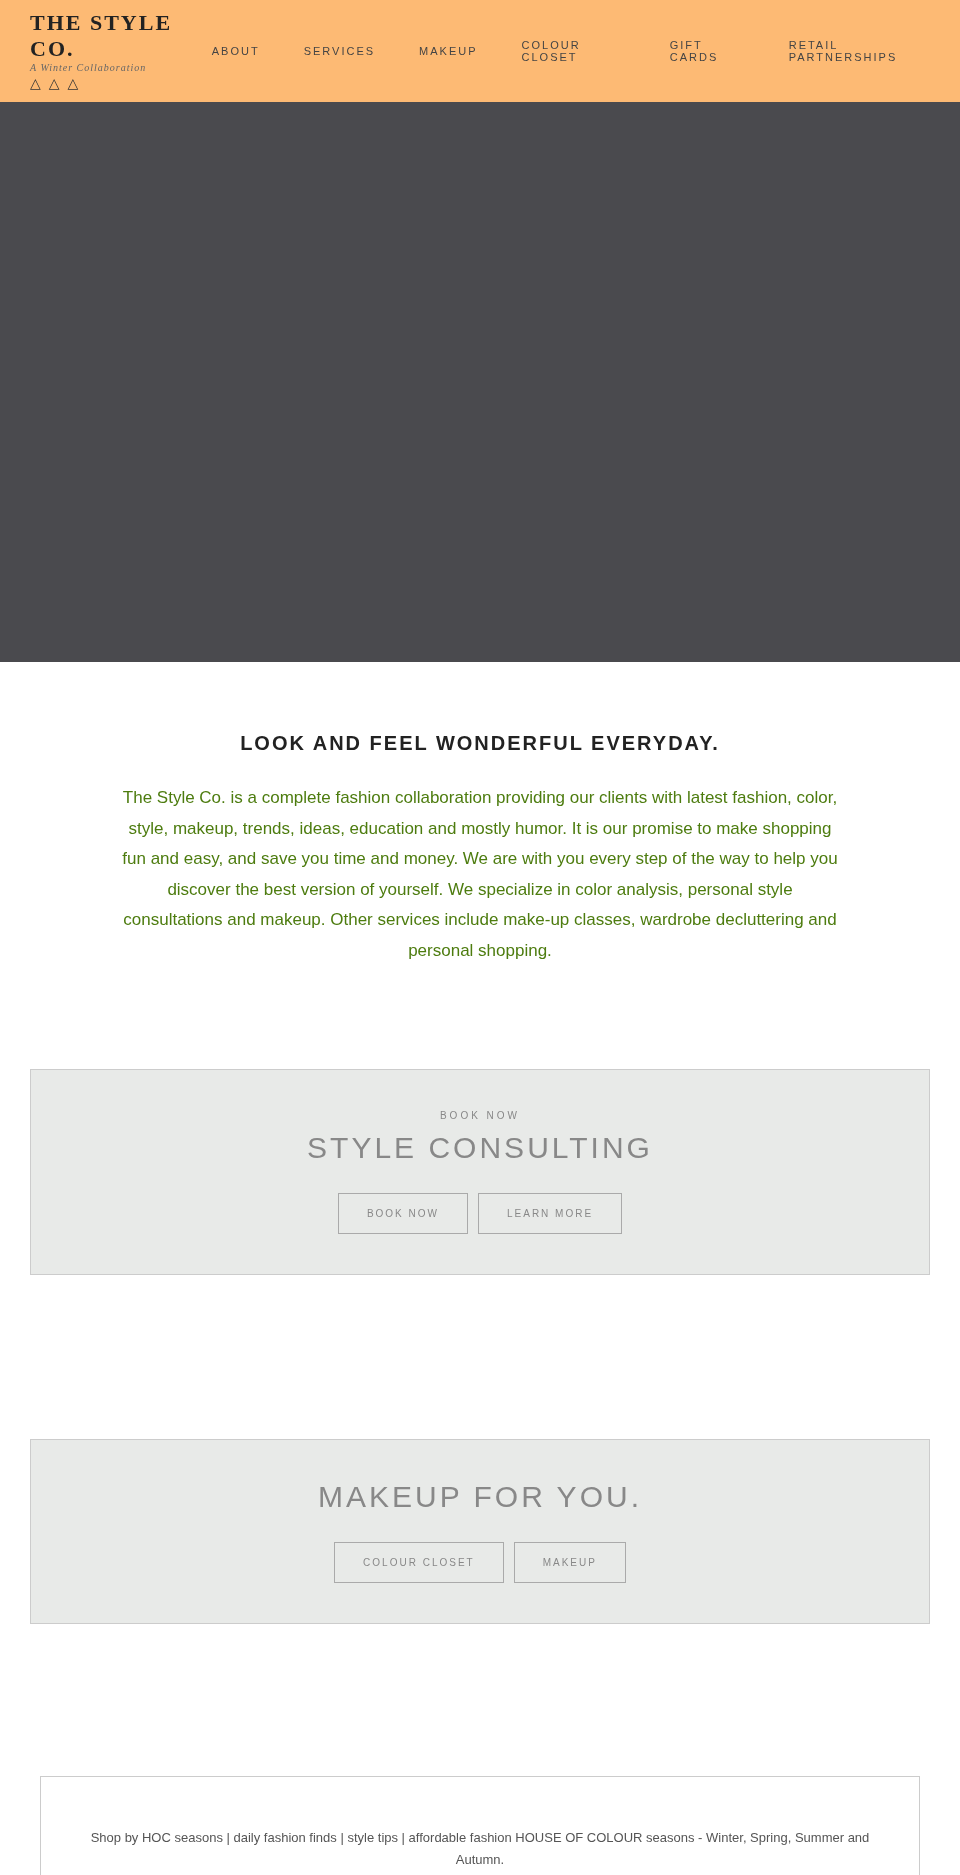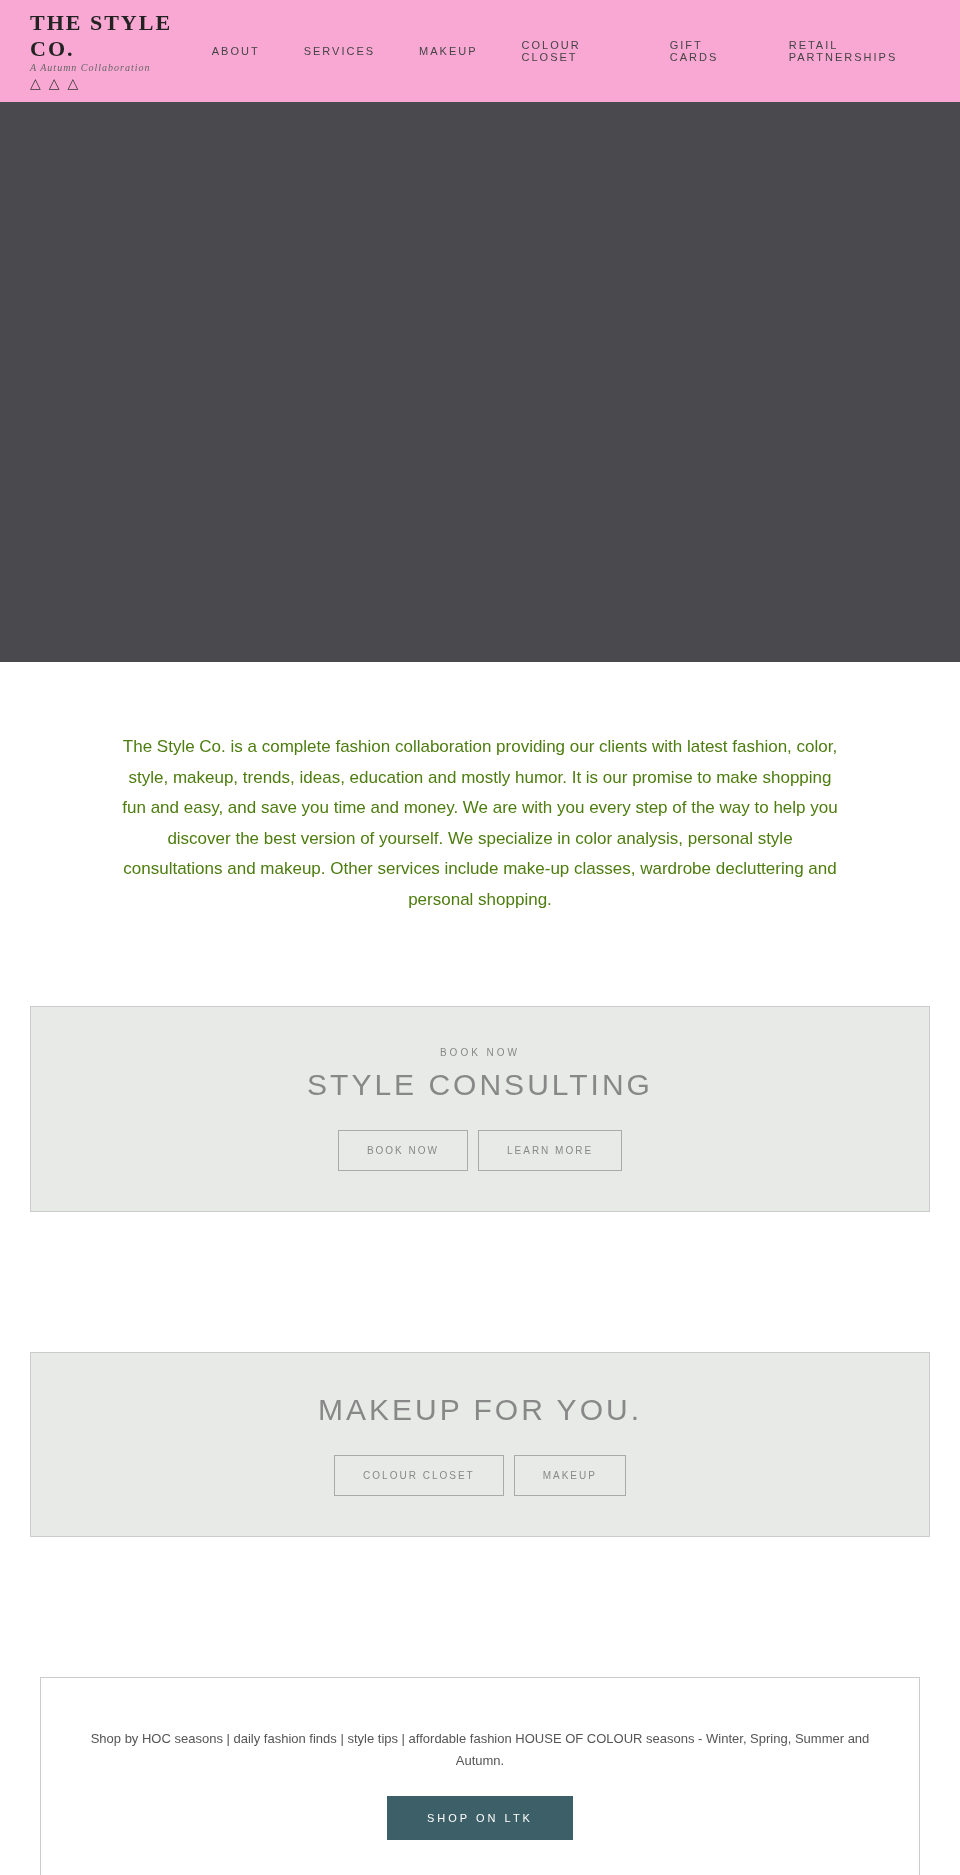--- a/index.html
+++ b/index.html
@@ -17,21 +17,21 @@
 
     
     header {
       position: relative;
       width: 100%;
       padding: 10px 30px;
       display: flex;
       align-items: center;
       justify-content: space-between;
       border-bottom: none;
-      background: #f9a8d4;
+      background: #fdba74;
       z-index: 100;
     }
 
     .logo-area {
       display: flex;
       flex-direction: column;
       align-items: flex-start;
     }
 
     .logo-title {
@@ -104,21 +104,21 @@
 
     .intro-body {
       font-size: 17px;
       line-height: 1.8;
       color: #4d7c0f;
       font-family: Arial, sans-serif;
     }
 
     
     .card-section {
-      margin: 20px 30px;
+      margin: 32px 30px;
       border: 1px solid #ccc;
       background: #e8eae8;
       padding: 40px 17px;
       text-align: center;
     }
 
     .card-label {
       font-size: 10px;
       letter-spacing: 3px;
       color: #888;
@@ -197,41 +197,42 @@
       cursor: pointer;
       font-family: Arial, sans-serif;
     }
   </style>
 </head>
 <body>
 
 <header>
   <div class="logo-area">
     <div class="logo-title">THE STYLE CO.</div>
-    <div class="logo-subtitle">A Autumn Collaboration</div>
+    <div class="logo-subtitle">A Winter Collaboration</div>
     <div class="logo-icons">
       <span class="logo-icon">△</span>
       <span class="logo-icon">△</span>
       <span class="logo-icon">△</span>
     </div>
   </div>
   <nav>
     <a href="#">ABOUT</a>
     <a href="#">SERVICES</a>
     <a href="#">MAKEUP</a>
     <a href="#">COLOUR CLOSET</a>
     <a href="#">GIFT CARDS</a>
     <a href="#">RETAIL PARTNERSHIPS</a>
   </nav>
 </header>
 
 <section class="hero">
 </section>
 
 <section class="intro-section">
+  <h2 class="intro-headline">LOOK AND FEEL WONDERFUL EVERYDAY.</h2>
   <p class="intro-body">The Style Co. is a complete fashion collaboration providing our clients with latest fashion, color, style, makeup, trends, ideas, education and mostly humor. It is our promise to make shopping fun and easy, and save you time and money. We are with you every step of the way to help you discover the best version of yourself. We specialize in color analysis, personal style consultations and makeup. Other services include make-up classes, wardrobe decluttering and personal shopping.</p>
 </section>
 
 <div class="card-section">
   <div class="card-label">BOOK NOW</div>
   <div class="card-title">STYLE CONSULTING</div>
   <div class="card-buttons">
     <button class="card-btn">BOOK NOW</button>
     <button class="card-btn">LEARN MORE</button>
   </div>

